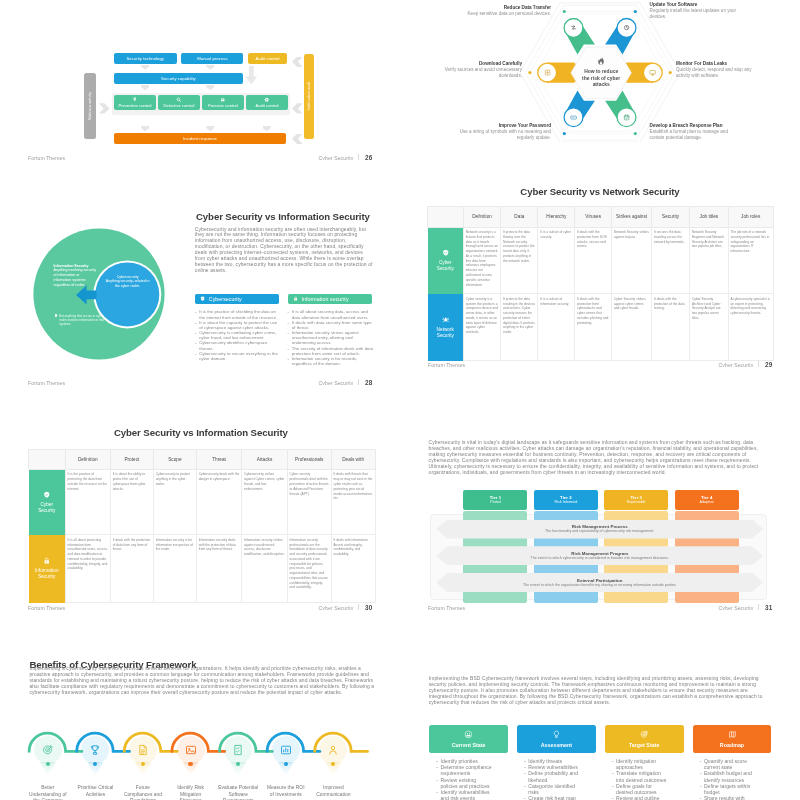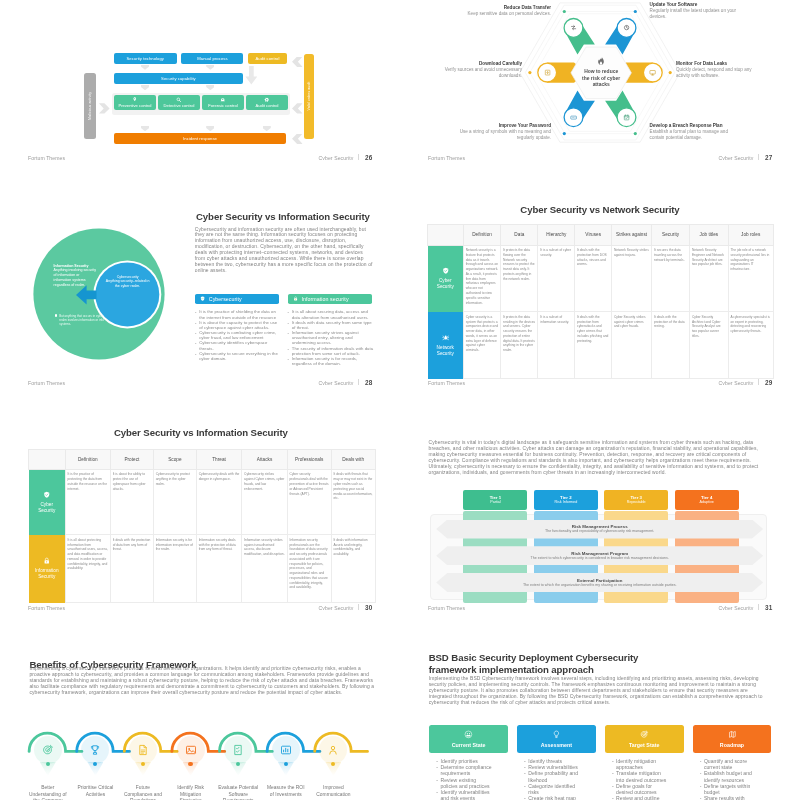--- a/index.html
+++ b/index.html
@@ -1,21 +1,21 @@
 <!DOCTYPE html>
 <html><head>
 <meta charset="utf-8">
 <style>
 html,body{margin:0;padding:0;background:#fff;}
 body{width:800px;height:800px;overflow:hidden;font-family:"Liberation Sans",sans-serif;color:#4d4d4d;}
 *{box-sizing:border-box;}
 .page{position:relative;width:780px;height:800px;background:#fff;}
 .slide{position:absolute;width:400px;height:225px;background:#fff;overflow:hidden;}
 .s26{left:0;top:-65px}.s27{left:400px;top:-65px}
-.s28{left:0;top:160px}.s29{left:400px;top:160px}
+.s28{left:0;top:160px}.s29{left:400px;top:142px}
 .s30{left:0;top:385px}.s31{left:400px;top:385px}
 .s32{left:0;top:610px}.s33{left:400px;top:610px}
 .f-left{position:absolute;left:28px;top:220.5px;font-size:5.1px;color:#9a9a9a;letter-spacing:.1px;line-height:1;}
 .f-right{position:absolute;right:27.5px;top:218.5px;font-size:5.1px;color:#9a9a9a;letter-spacing:.1px;line-height:1;white-space:nowrap;}
 .f-sep{display:inline-block;width:.7px;height:7.5px;background:#d9d9d9;vertical-align:-2px;margin:0 6px 0 5px;}
 .f-num{font-size:6.4px;color:#4a4a4a;font-weight:700;letter-spacing:.15px;vertical-align:-.8px;}
 .title{position:absolute;font-weight:700;color:#3a3a3a;letter-spacing:-.1px;}
 .para{position:absolute;font-size:4.95px;line-height:5.96px;color:#828282;letter-spacing:.12px;text-align:left;}
 .d26{position:absolute;left:0px;top:0px;width:400px;height:225px;}
 .d26-lbar{position:absolute;left:84px;top:138px;width:11.5px;height:65.6px;background:#acacac;border-radius:2.5px;}
@@ -676,21 +676,20 @@
             </svg>
           </span>
           <span class="wdot" style="background:#EDBA23"></span>
           <span class="wcone" style="background:linear-gradient(to bottom,#EDBA232e,rgba(255,255,255,0))"></span>
           <span class="wlab">Improved Communication</span>
         </div>
 </div>
 
 </div>
 <div class="slide s33">
-<div class="t33 title"><span>BSD Basic Security Deployment Cybersecurity</span><br><span>framework implementation approach</span></div>
 <div class="p33 para">Implementing the BSD Cybersecurity framework involves several steps, including identifying and prioritizing assets, assessing risks, developing security policies, and implementing security controls. The framework emphasizes continuous monitoring and improvement to maintain a strong cybersecurity posture. It also promotes collaboration between different departments and stakeholders to ensure that security measures are integrated throughout the organization. By following the BSD Cybersecurity framework, organizations can establish a comprehensive approach to cybersecurity that reduces the risk of cyber attacks and protects critical assets.</div>
 <div class="cards">
 <div class="card card0">
 <div class="cardh" style="background:#4CC79C">
             <span class="cardi">
               <svg viewBox="0 0 24 24" width="100%" height="100%" preserveAspectRatio="xMidYMid meet">
                 <circle cx="12" cy="12" r="9.2" fill="none" stroke="#fff" stroke-width="1.5"></circle>
                 <circle cx="9.1" cy="9.8" r="1.5" fill="#fff"></circle>
                 <circle cx="14.9" cy="9.8" r="1.5" fill="#fff"></circle>
                 <path d="M6.1 16.3a3.3 3.3 0 0 1 5.9-1.9 3.3 3.3 0 0 1 5.9 1.9z" fill="#fff"></path>

